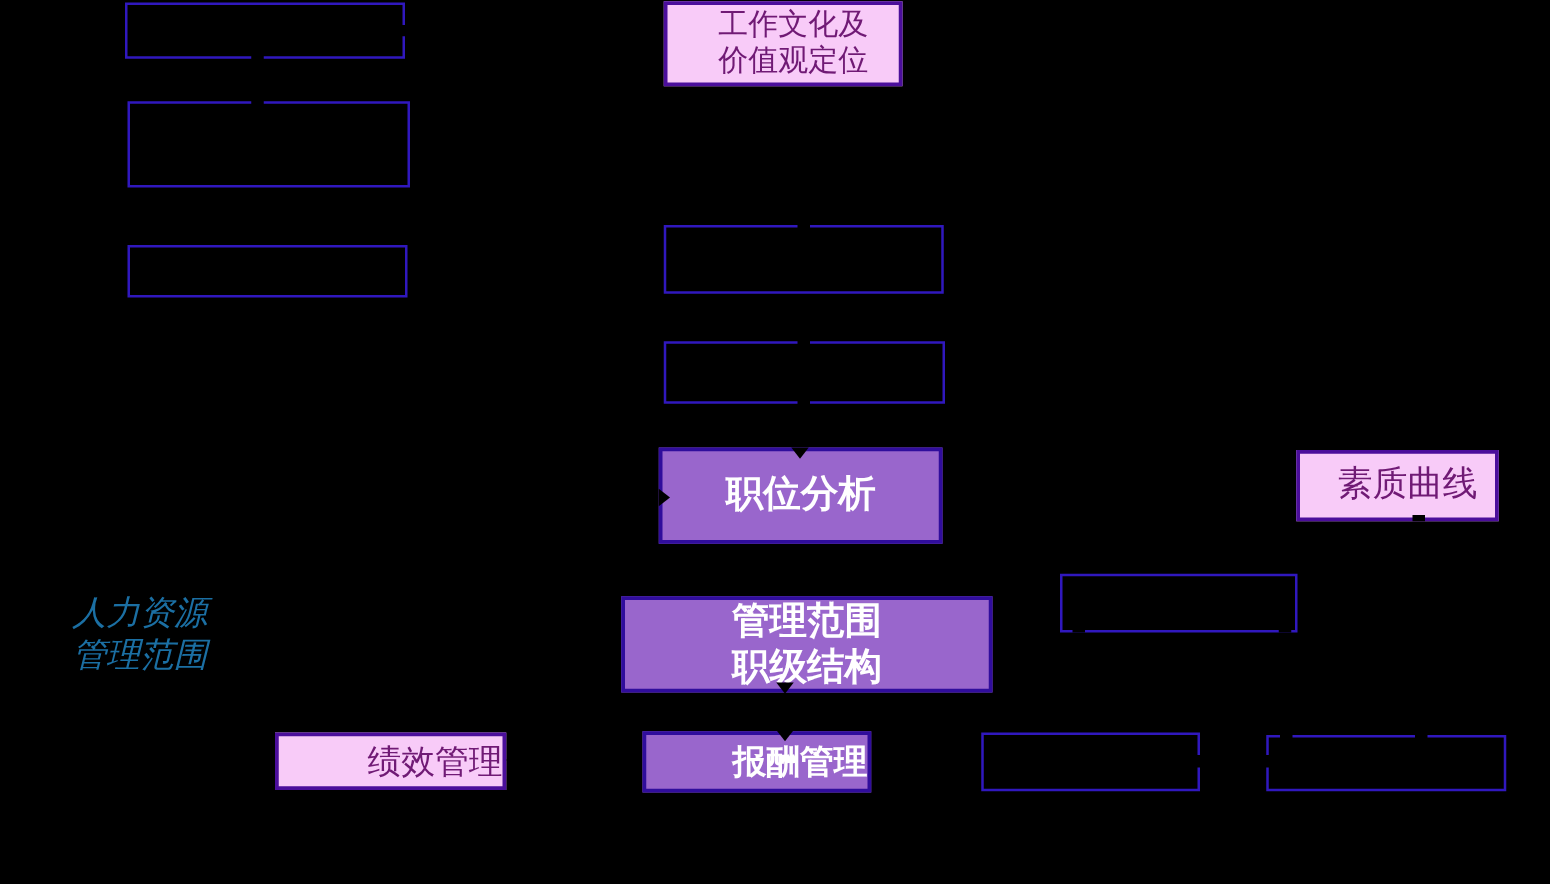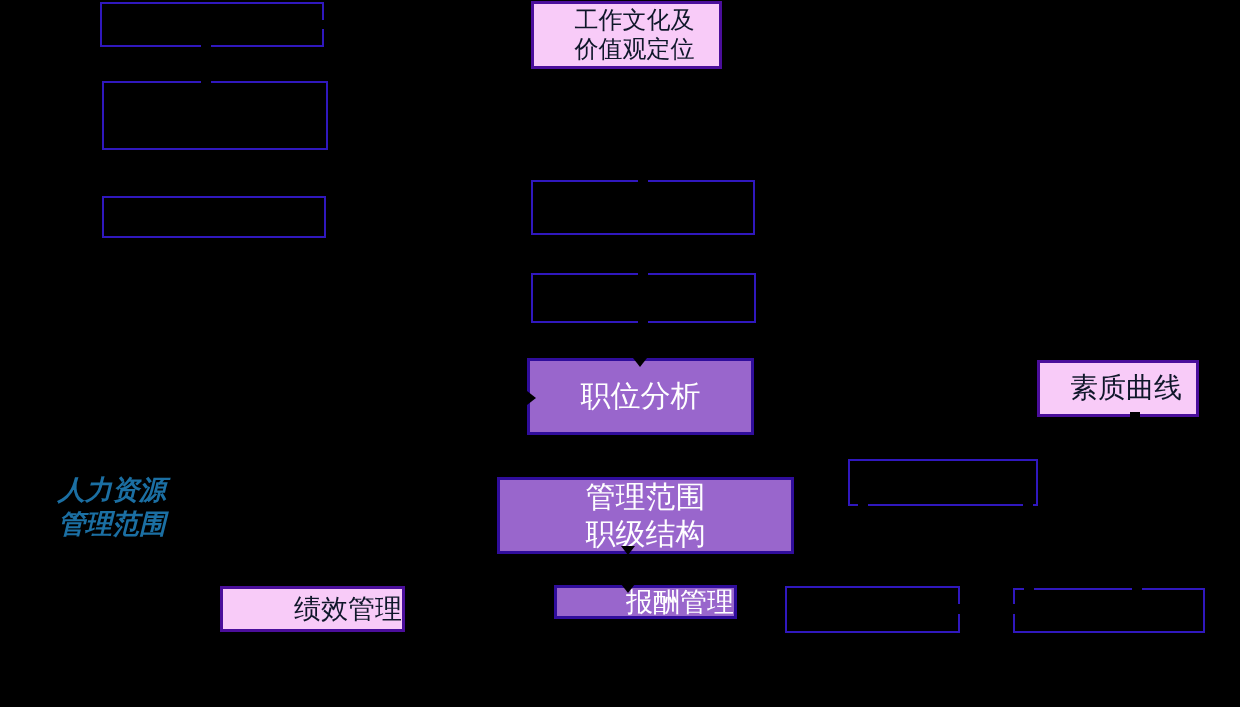--- a/index.html
+++ b/index.html
@@ -26,40 +26,40 @@
     white-space:pre-line;
     line-height:1.22;
   }
   .empty{
     border:2px solid var(--empty-border,#3018BE);
     background:transparent;
   }
   .pink{
     border:3px solid var(--pink-border,#4B0E9B);
     background:var(--pink-fill,#F8CBF8);
-    color:#0f172a;
+    color:#701a75;
     padding-left:16px;
   }
   .purple{
     border:3px solid var(--purple-border,#300D9C);
     background:var(--purple-fill,#9966CC);
     color:#fff;
-    font-weight:normal;
+    font-weight:bold;
   }
   .fs24{font-size:24px;}
   .fs27{font-size:27px;justify-content:flex-end;}
   .fs28{font-size:28px;}
   .fs30{font-size:30px;}
   .scope-text{
     position:absolute;
     left:58px;
     top:474px;
     font-size:27px;
     font-style:italic;
-    font-weight:bold;
+    font-weight:normal;
     color:var(--scope-text,#1B6FA3);
     white-space:pre-line;
     line-height:1.25;
   }
   .gap{
     position:absolute;
     background:#000;
   }
   .tri{
     position:absolute;
@@ -112,21 +112,21 @@
     <span>管理范围
 职级结构</span>
   </div>
 
   <div class="scope-text">人力资源
 管理范围</div>
 
   <div class="box pink fs27" style="left:220px;top:586px;width:185px;height:46px">
     <span>绩效管理</span>
   </div>
-  <div class="box purple fs27" style="left:554px;top:585px;width:183px;height:34px">
+  <div class="box purple fs27" style="left:514px;top:585px;width:183px;height:49px">
     <span>报酬管理</span>
   </div>
   <div class="box empty" style="left:785px;top:586px;width:175px;height:47px"></div>
   <div class="box empty" style="left:1013px;top:588px;width:192px;height:45px"></div>
 
   <div class="gap" style="left:201px;top:43px;width:10px;height:5px"></div>
   <div class="gap" style="left:320px;top:20px;width:5px;height:9px"></div>
   <div class="gap" style="left:201px;top:80px;width:10px;height:4px"></div>
   <div class="gap" style="left:638px;top:179px;width:10px;height:4px"></div>
   <div class="gap" style="left:638px;top:272px;width:10px;height:4px"></div>

